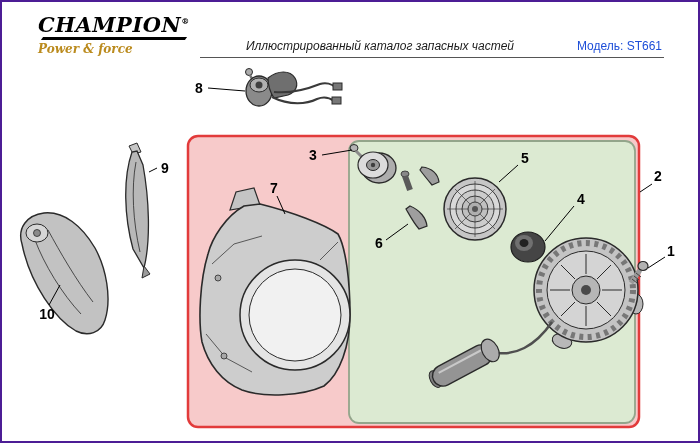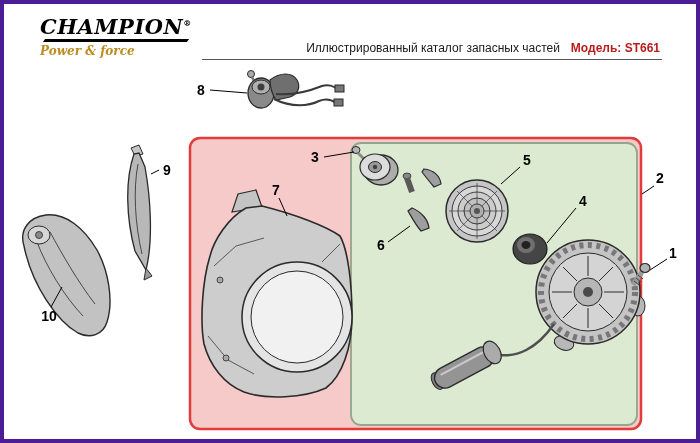--- a/index.html
+++ b/index.html
@@ -1,38 +1,38 @@
 <!DOCTYPE html>
 <html><head>
 <meta charset="utf-8">
 <style>
   * { margin:0; padding:0; box-sizing:border-box; }
   html,body { background:#ffffff; }
   body { font-family:"Liberation Sans", sans-serif; }
   .page {
     position:relative; width:700px; height:443px;
-    background:#ffffff; border:4px solid #4c1d95; overflow:hidden;
+    background:#ffffff; border:2px solid #4c1d95; overflow:hidden;
   }
   
   .logo { position:absolute; left:36px; top:7px; width:152px; }
   .brand {
     font-family:"DejaVu Serif", serif; font-weight:bold; font-style:italic;
     font-size:21px; line-height:24px; color:#000; letter-spacing:.5px; white-space:nowrap;
   }
   .brand sup { font-size:8px; font-style:normal; vertical-align:super; }
   .swoosh { height:3px; background:#000; margin:0 4px 2px 4px; transform:skewX(-35deg); }
   .tagline {
     font-family:"DejaVu Serif", serif; font-weight:bold; font-style:italic;
     font-size:12px; color:#bb8b1e; padding-right:10px;
   }
   .title {
-    position:absolute; left:200px; top:37px; width:356px; text-align:right;
-    font-size:12px; color:#1a1a1a;
+    position:absolute; left:200px; top:37px; width:356px; text-align:center;
+    font-size:12px; color:#1a1a1a;font-style:italic;
   }
-  .model { position:absolute; right:36px; top:37px; font-size:12px; color:#b91c1c;font-weight:bold; }
+  .model { position:absolute; right:36px; top:37px; font-size:12px; color:#1d4ed8; }
   .header-rule { position:absolute; left:198px; right:34px; top:55px; height:1px; background:#555; }
   
   svg.diagram { position:absolute; left:0; top:0; }
   .plabel {
     font-family:"Liberation Sans", sans-serif; font-weight:bold; font-size:14px; fill:#000;
     cursor:pointer;
   }
   .leader { stroke:#000; stroke-width:1; }
   .outline { stroke:#2a2a2a; }
 </style>

